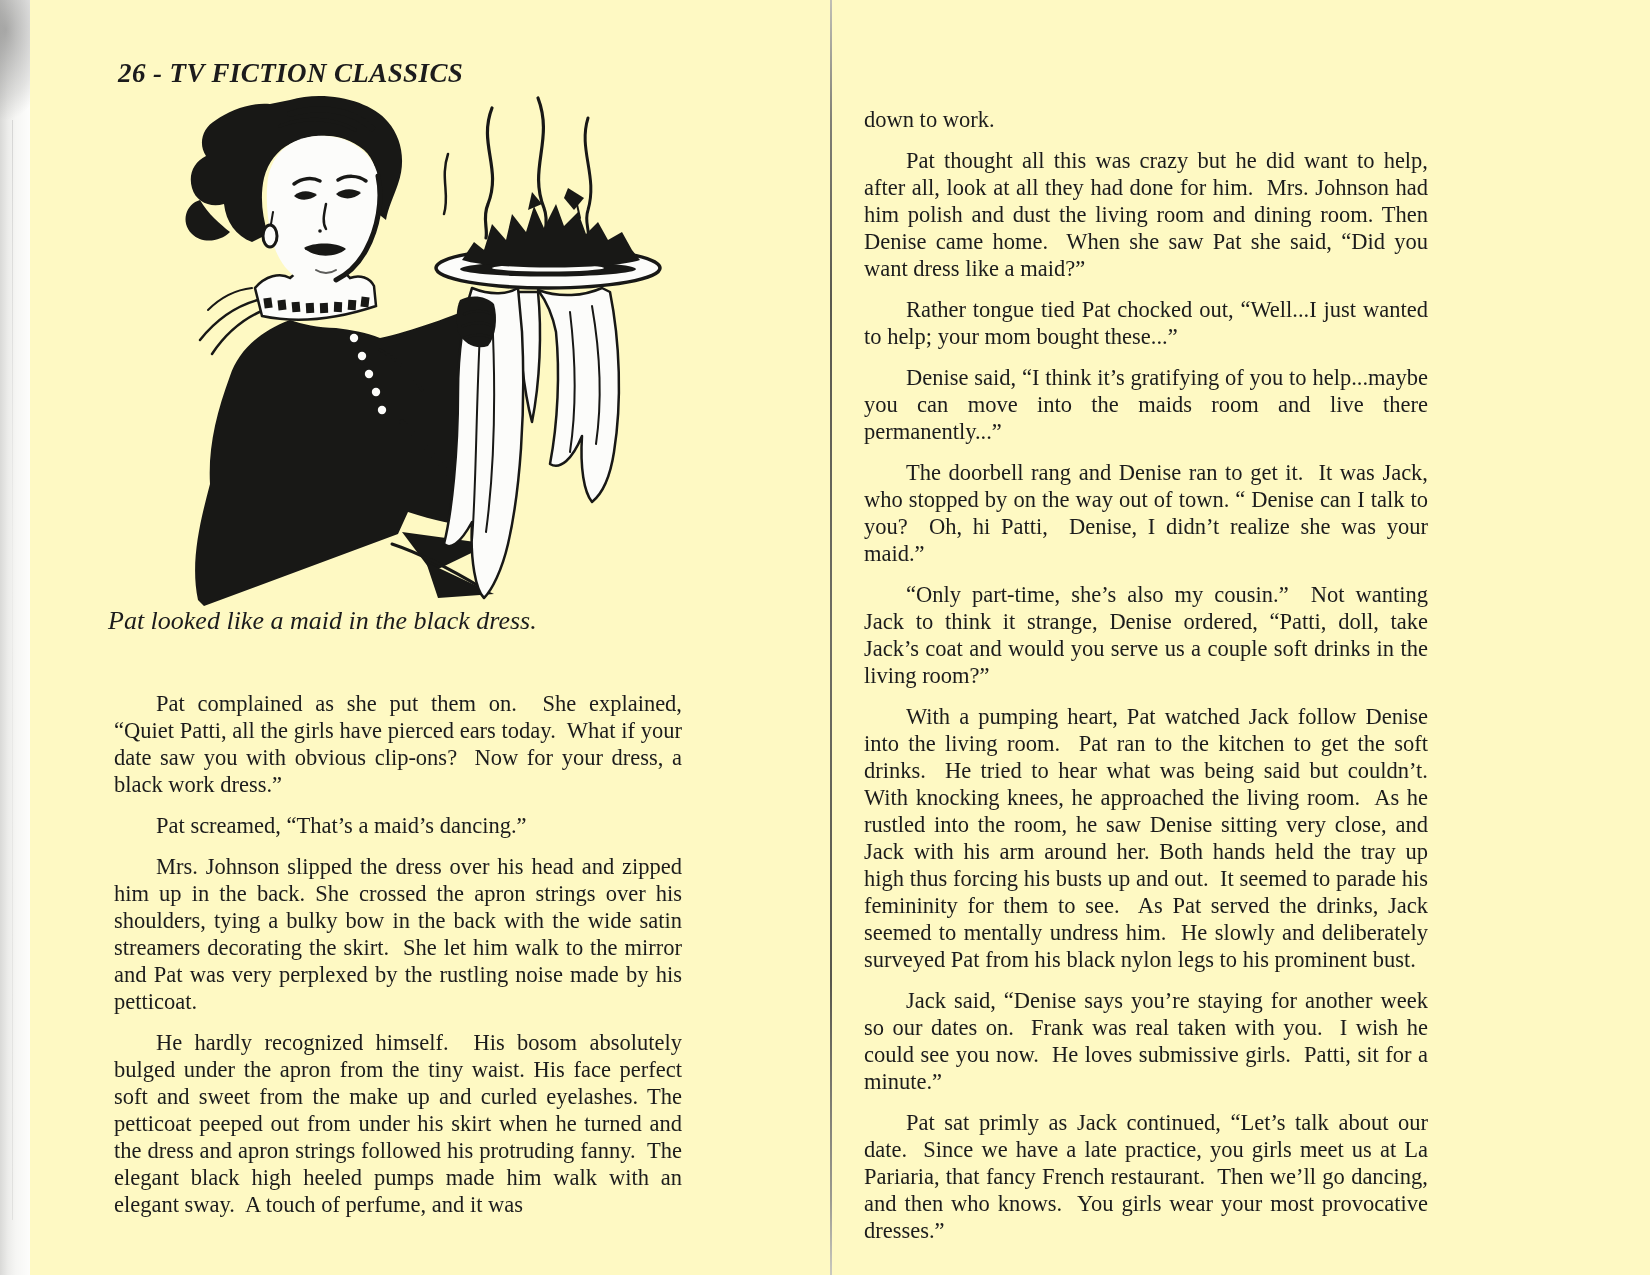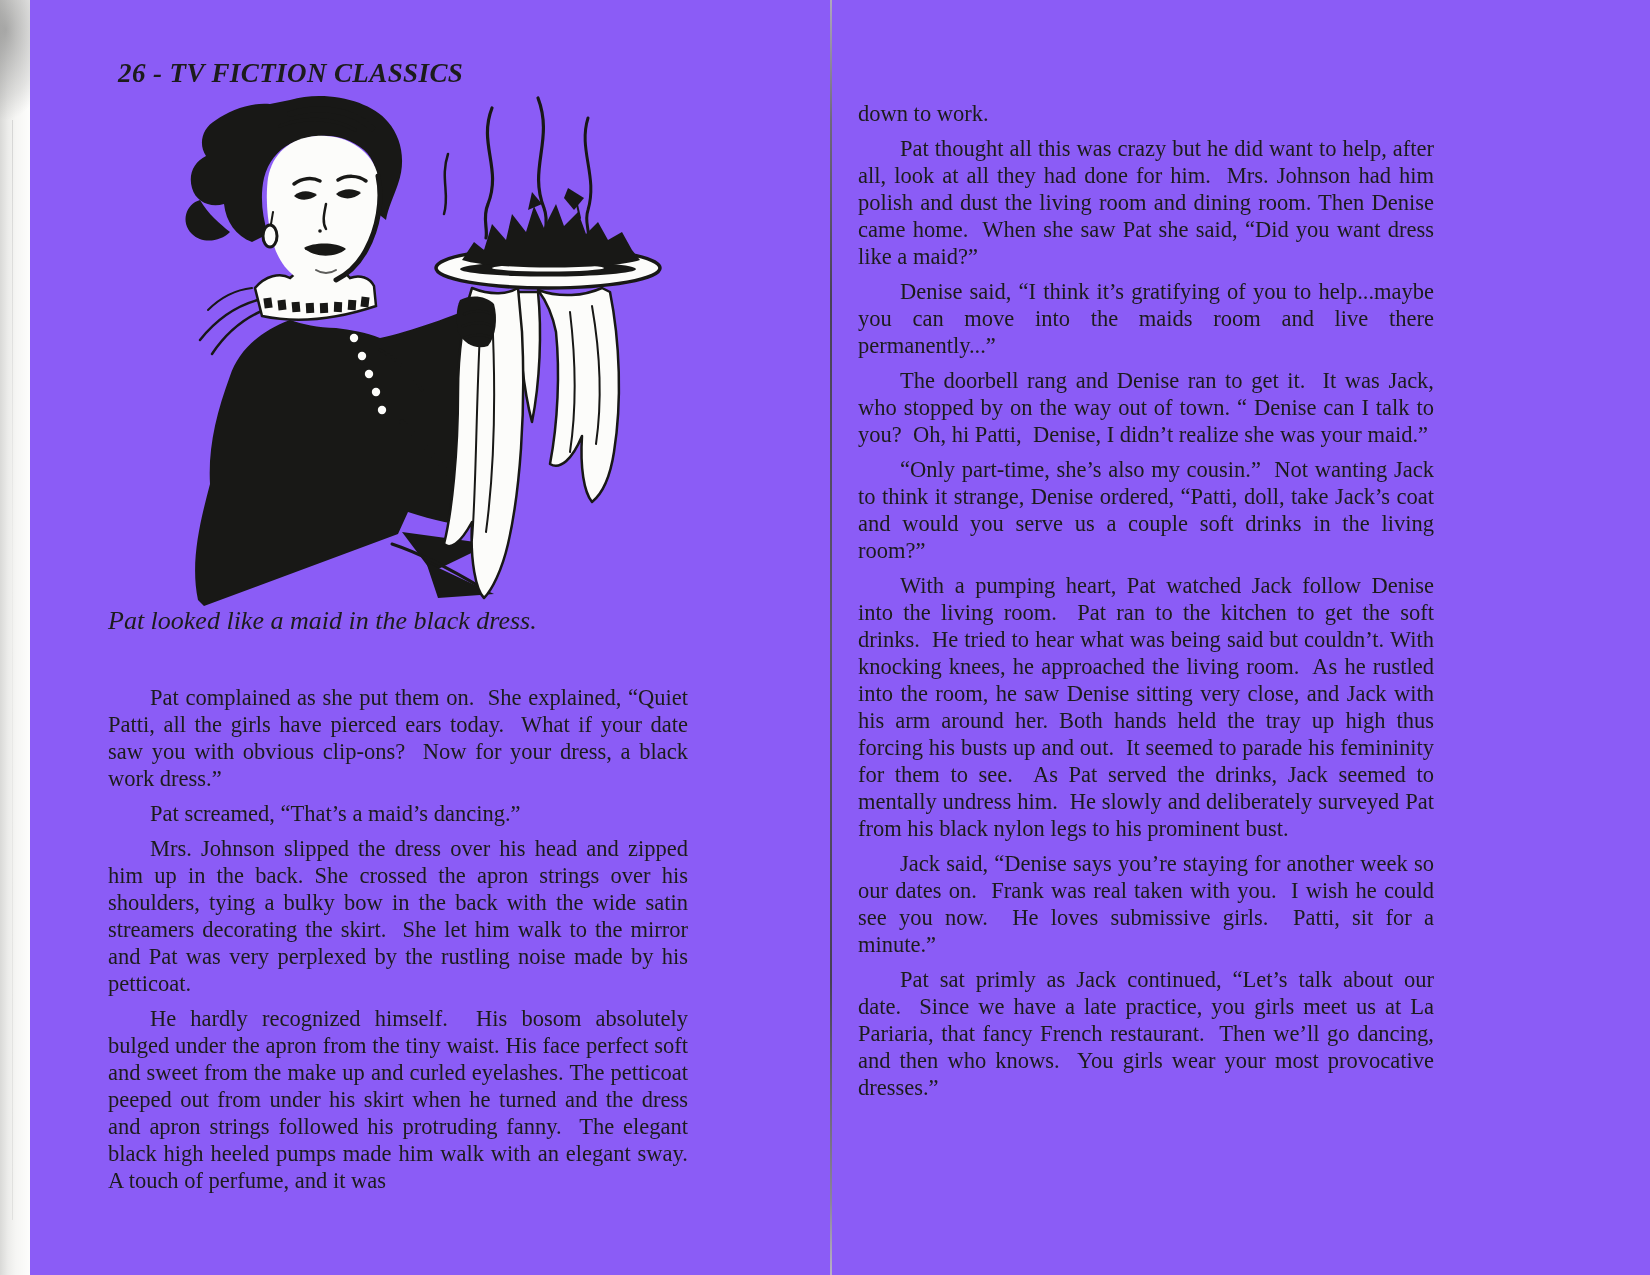--- a/index.html
+++ b/index.html
@@ -4,21 +4,21 @@
 <style>
   html,body{margin:0;padding:0;}
   body{
     width:1650px;height:1275px;
     background:#ffffff;
     font-family:"Liberation Serif","DejaVu Serif",serif;
     position:relative;overflow:hidden;
   }
   .scan{
     position:absolute;inset:0;
-    background:#8b5cf6;
+    background:#fef9c3;
   }
   
   .book-edge-left{
     position:absolute;left:0;top:0;width:30px;height:100%;
     background:
       radial-gradient(60px 120px at 6px 30px, rgba(90,90,90,.45), rgba(120,120,120,.18) 55%, rgba(255,255,255,0) 75%),
       linear-gradient(90deg, #d9d9d7 0px, #ececea 8px, #f6f6f4 16px, #fdfdfc 30px);
   }
   .book-edge-left:after{
     content:"";position:absolute;left:12px;top:120px;width:1px;height:1100px;
@@ -42,21 +42,21 @@
   .illus{
     position:absolute;left:140px;top:92px;width:560px;height:520px;
   }
   .caption{
     position:absolute;left:108px;top:606px;width:616px;
     text-align:left;font-style:italic;font-size:26px;
     color:var(--ink,#1c1c1c);
   }
   .col{position:absolute;color:var(--ink,#1c1c1c);}
   .col p{
-    margin:8px;
+    margin:14px;
     font-size:22.5px;line-height:27px;
     text-align:justify;
     text-indent:42px;
     white-space:pre-wrap;
   }
   .col p.no-indent{text-indent:0;}
   .col-left{left:100px;top:676px;width:596px;}
   .col-right{left:850px;top:92px;width:592px;}
   svg .ink{fill:#181816;}
   svg .paper{fill:#fcfcfa;}
@@ -202,20 +202,21 @@
     <p>Pat complained as she put them on.  She explained, “Quiet Patti, all the girls have pierced ears today.  What if your date saw you with obvious clip-ons?  Now for your dress, a black work dress.”</p>
     <p>Pat screamed, “That’s a maid’s dancing.”</p>
     <p>Mrs. Johnson slipped the dress over his head and zipped him up in the back. She crossed the apron strings over his shoulders, tying a bulky bow in the back with the wide satin streamers decorating the skirt.  She let him walk to the mirror and Pat was very perplexed by the rustling noise made by his petticoat.</p>
     <p>He hardly recognized himself.  His bosom absolutely bulged under the apron from the tiny waist. His face perfect soft and sweet from the make up and curled eyelashes. The petticoat peeped out from under his skirt when he turned and the dress and apron strings followed his protruding fanny.  The elegant black high heeled pumps made him walk with an elegant sway.  A touch of perfume, and it was</p>
   </div>
 
 
   <div class="col col-right">
     <p class="no-indent">down to work.</p>
     <p>Pat thought all this was crazy but he did want to help, after all, look at all they had done for him.  Mrs. Johnson had him polish and dust the living room and dining room. Then Denise came home.  When she saw Pat she said, “Did you want dress like a maid?”</p>
+    <p>Rather tongue tied Pat chocked out, “Well...I just wanted to help; your mom bought these...”</p>
     <p>Denise said, “I think it’s gratifying of you to help...maybe you can move into the maids room and live there permanently...”</p>
     <p>The doorbell rang and Denise ran to get it.  It was Jack, who stopped by on the way out of town. “ Denise can I talk to you?  Oh, hi Patti,  Denise, I didn’t realize she was your maid.”</p>
     <p>“Only part-time, she’s also my cousin.”  Not wanting Jack to think it strange, Denise ordered, “Patti, doll, take Jack’s coat and would you serve us a couple soft drinks in the living room?”</p>
     <p>With a pumping heart, Pat watched Jack follow Denise into the living room.  Pat ran to the kitchen to get the soft drinks.  He tried to hear what was being said but couldn’t. With knocking knees, he approached the living room.  As he rustled into the room, he saw Denise sitting very close, and Jack with his arm around her. Both hands held the tray up high thus forcing his busts up and out.  It seemed to parade his femininity for them to see.  As Pat served the drinks, Jack seemed to mentally undress him.  He slowly and deliberately surveyed Pat from his black nylon legs to his prominent bust.</p>
     <p>Jack said, “Denise says you’re staying for another week so our dates on.  Frank was real taken with you.  I wish he could see you now.  He loves submissive girls.  Patti, sit for a minute.”</p>
     <p>Pat sat primly as Jack continued, “Let’s talk about our date.  Since we have a late practice, you girls meet us at La Pariaria, that fancy French restaurant.  Then we’ll go dancing, and then who knows.  You girls wear your most provocative dresses.”</p>
   </div>
 
 </div>
 

